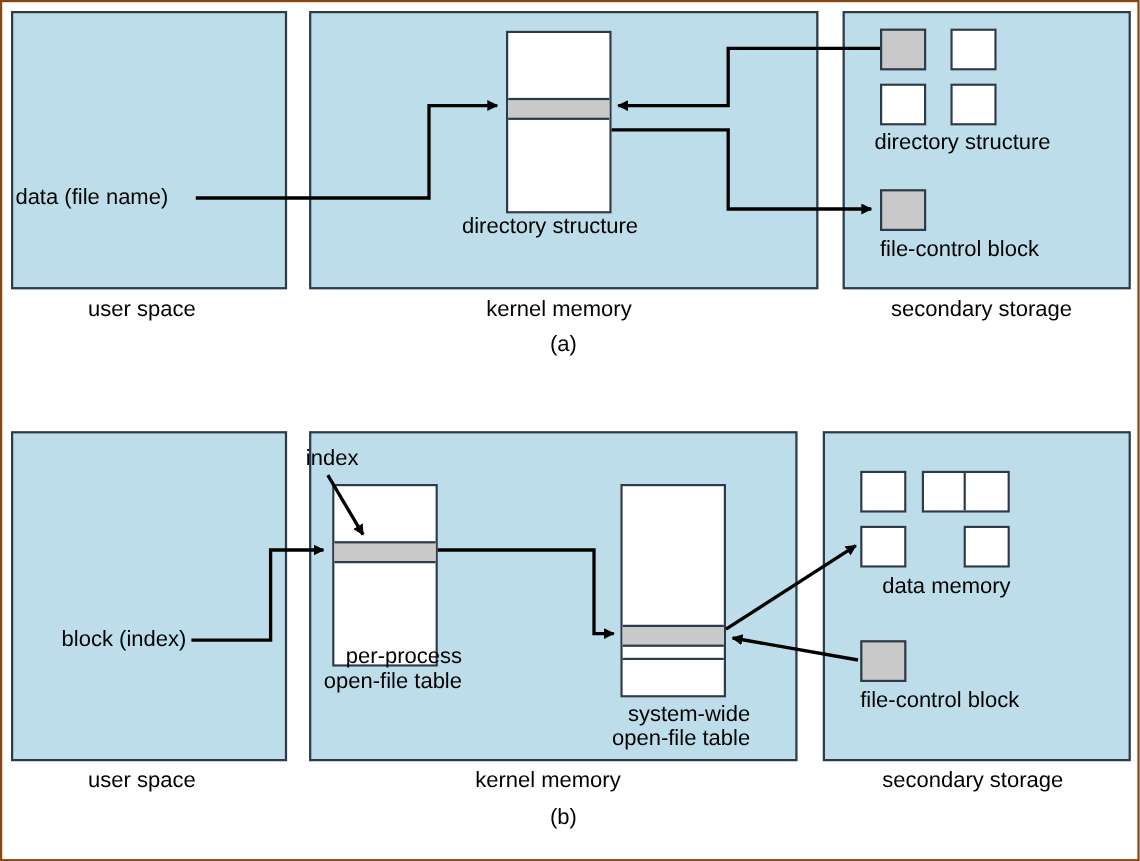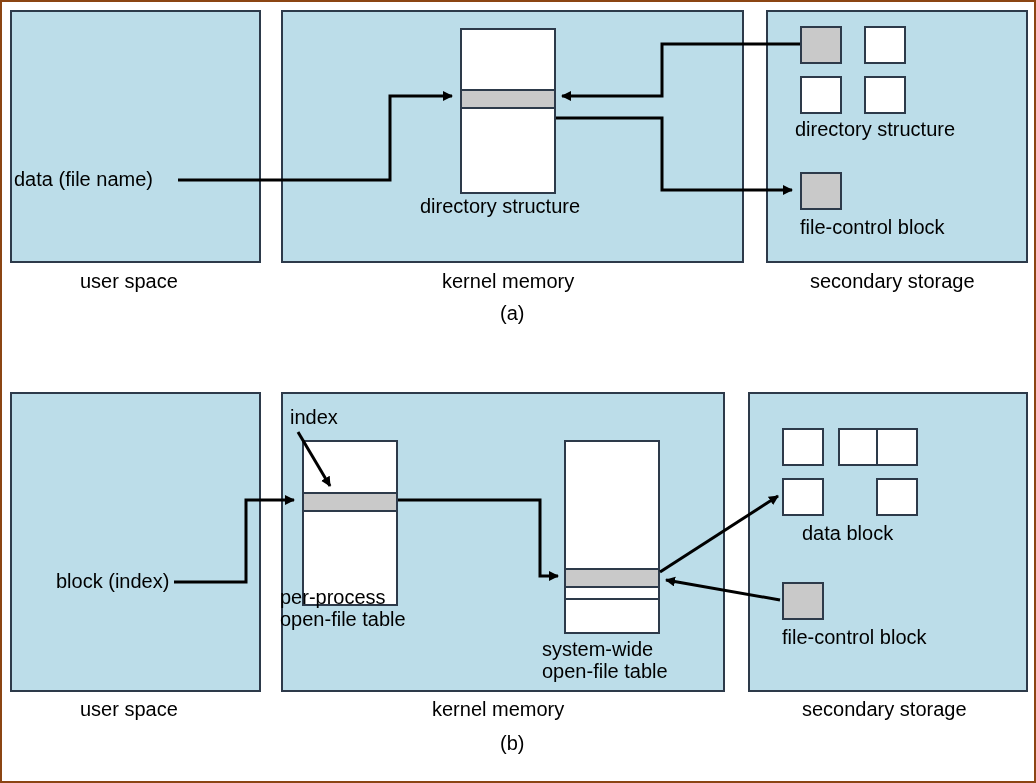--- a/index.html
+++ b/index.html
@@ -2,21 +2,21 @@
 <html><head>
 <meta charset="utf-8">
 <style>
   html,body{margin:0;padding:0}
   body{font-family:Arial,Helvetica,sans-serif;background:#fff}
   .frame{position:relative;width:1032px;height:779px;border:2px solid #8b4513;background:#fff;margin:0}
   .panel{position:absolute;background:#bcdde9;border:2px solid #2d3a4a}
   .box{position:absolute;background:#fff;border:2px solid #2d3a4a}
   .sbox{position:absolute;background:#c9c9c9;border:2px solid #2d3a4a}
   .band{position:absolute;background:#c9c9c9;border-top:2px solid #2d3a4a;border-bottom:2px solid #2d3a4a}
-  .lbl{position:absolute;font-size:20px;color:#000;white-space:nowrap;text-align:left}
+  .lbl{position:absolute;font-size:20px;color:#000;white-space:nowrap;text-align:right}
   .lbl.multi{white-space:normal;line-height:1.1}
   svg{position:absolute;top:0;left:0}
 </style>
 </head>
 <body>
 
 <div class="frame">
 
   <div class="panel" style="left:8px;top:8px;width:247px;height:249px"></div>
 
@@ -72,25 +72,25 @@
   <div style="position:absolute;left:564px;top:596px;width:92px;height:0;border-top:2px solid #2d3a4a"></div>
 
   <div class="box" style="left:780px;top:426px;width:38px;height:34px"></div>
   <div class="box" style="left:836px;top:426px;width:76px;height:34px"></div>
   <div style="position:absolute;left:874px;top:428px;width:0;height:34px;border-left:2px solid #2d3a4a"></div>
   <div class="box" style="left:780px;top:476px;width:38px;height:34px"></div>
   <div class="box" style="left:874px;top:476px;width:38px;height:34px"></div>
 
   <div class="sbox" style="left:780px;top:580px;width:38px;height:34px"></div>
 
-  <div class="lbl" style="left:288px;top:404px">index</div>
+  <div class="lbl" style="left:276px;top:404px">index</div>
   <div class="lbl" style="left:54px;top:568px">block (index)</div>
   <div class="lbl multi" style="left:278px;top:584px;width:140px">per-process<br>open-file table</div>
   <div class="lbl multi" style="left:540px;top:636px;width:140px">system-wide<br>open-file table</div>
-  <div class="lbl" style="left:800px;top:520px">data block</div>
+  <div class="lbl" style="left:800px;top:520px">data memory</div>
   <div class="lbl" style="left:780px;top:624px">file-control block</div>
   <div class="lbl" style="left:78px;top:696px">user space</div>
   <div class="lbl" style="left:430px;top:696px">kernel memory</div>
   <div class="lbl" style="left:800px;top:696px">secondary storage</div>
   <div class="lbl" style="left:498px;top:730px">(b)</div>
 
   <svg width="1032" height="779">
 
     <path d="M296,430 L328,484" fill="none" stroke="#000" stroke-width="3" marker-end="url(#ah)"></path>
 

